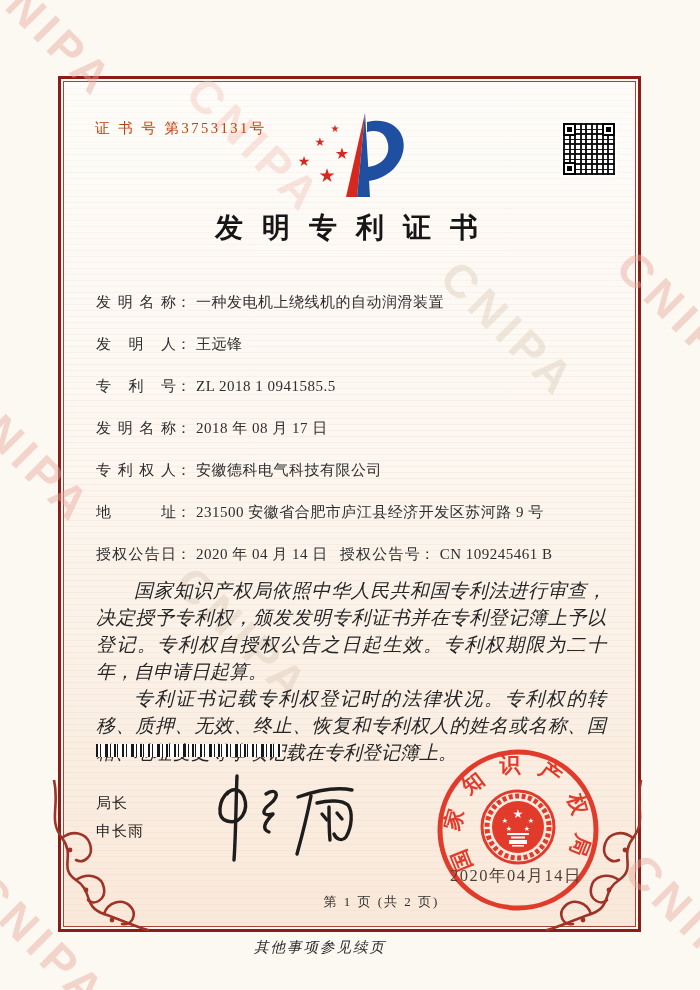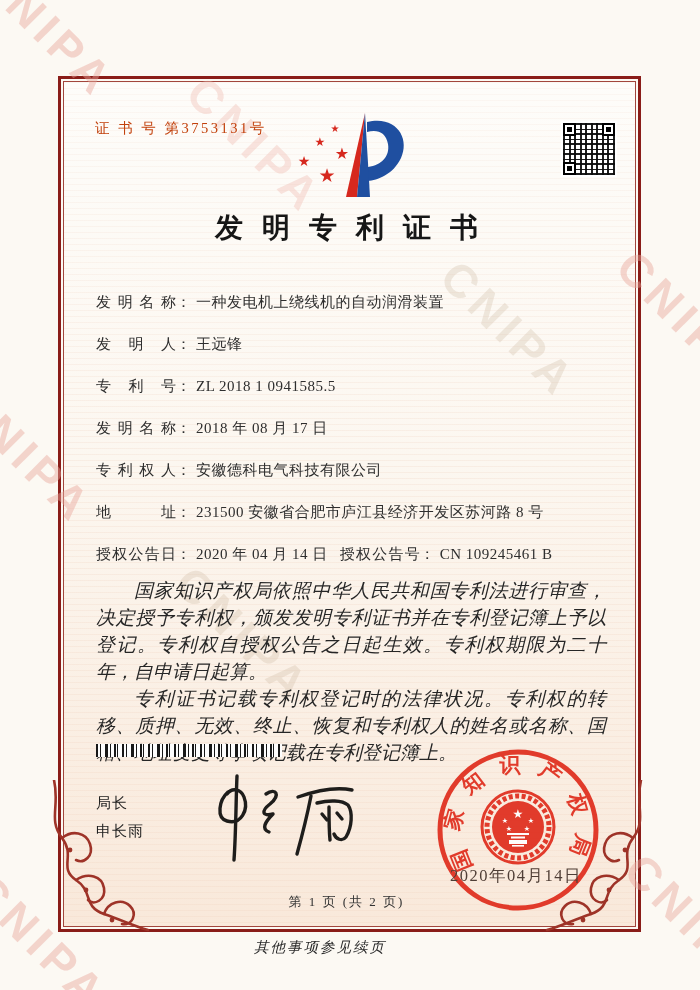--- a/index.html
+++ b/index.html
@@ -99,21 +99,21 @@
     font-size:15px;line-height:28px;color:#1d1d1d;letter-spacing:1px;
   }
   .signature{position:absolute;left:198px;top:766px;width:180px;height:102px;z-index:3;}
 
   
   .seal{position:absolute;left:428px;top:745px;width:180px;height:172px;z-index:5;opacity:0.93;}
 
   
   .page-no{
     position:absolute;left:58px;top:893px;width:577px;z-index:3;
-    text-align:center;font-size:13px;letter-spacing:2px;color:#333;
+    text-align:center;font-size:13px;letter-spacing:2px;color:#333;padding-left:35px;
   }
   .foot-note{
     position:absolute;left:0;top:938px;width:640px;z-index:3;
     text-align:center;font-size:14.5px;font-style:italic;color:#2a2a2a;letter-spacing:2px;
   }
 
   
   .flourish{position:absolute;width:108px;height:152px;z-index:4;}
   .flourish.bl{left:46px;top:780px;}
   .flourish.br{left:541px;top:780px;transform:scaleX(-1);}
@@ -171,21 +171,21 @@
     <div class="row">
       <span class="lbl">专利号</span><span class="colon">：</span><span class="val">ZL 2018 1 0941585.5</span>
     </div>
     <div class="row">
       <span class="lbl">发明名称</span><span class="colon">：</span><span class="val">2018 年 08 月 17 日</span>
     </div>
     <div class="row">
       <span class="lbl">专利权人</span><span class="colon">：</span><span class="val">安徽德科电气科技有限公司</span>
     </div>
     <div class="row">
-      <span class="lbl">地址</span><span class="colon">：</span><span class="val">231500 安徽省合肥市庐江县经济开发区苏河路 8 号</span>
+      <span class="lbl">地址</span><span class="colon">：</span><span class="val">231500 安徽省合肥市庐江县经济开发区苏河路 9 号</span>
     </div>
     <div class="row">
       <span class="lbl">授权公告日</span><span class="colon">：</span><span class="val">2020 年 04 月 14 日</span><span class="grp2"><span class="lbl">授权公告号</span><span class="colon">：</span><span class="val">CN 109245461 B</span></span>
     </div>
   </div>
 
   <div class="paras">
     <p class="para">国家知识产权局依照中华人民共和国专利法进行审查，决定授予专利权，颁发发明专利证书并在专利登记簿上予以登记。专利权自授权公告之日起生效。专利权期限为二十年，自申请日起算。</p>
     <p class="para">专利证书记载专利权登记时的法律状况。专利权的转移、质押、无效、终止、恢复和专利权人的姓名或名称、国籍、地址变更等事项记载在专利登记簿上。</p>
   </div>

